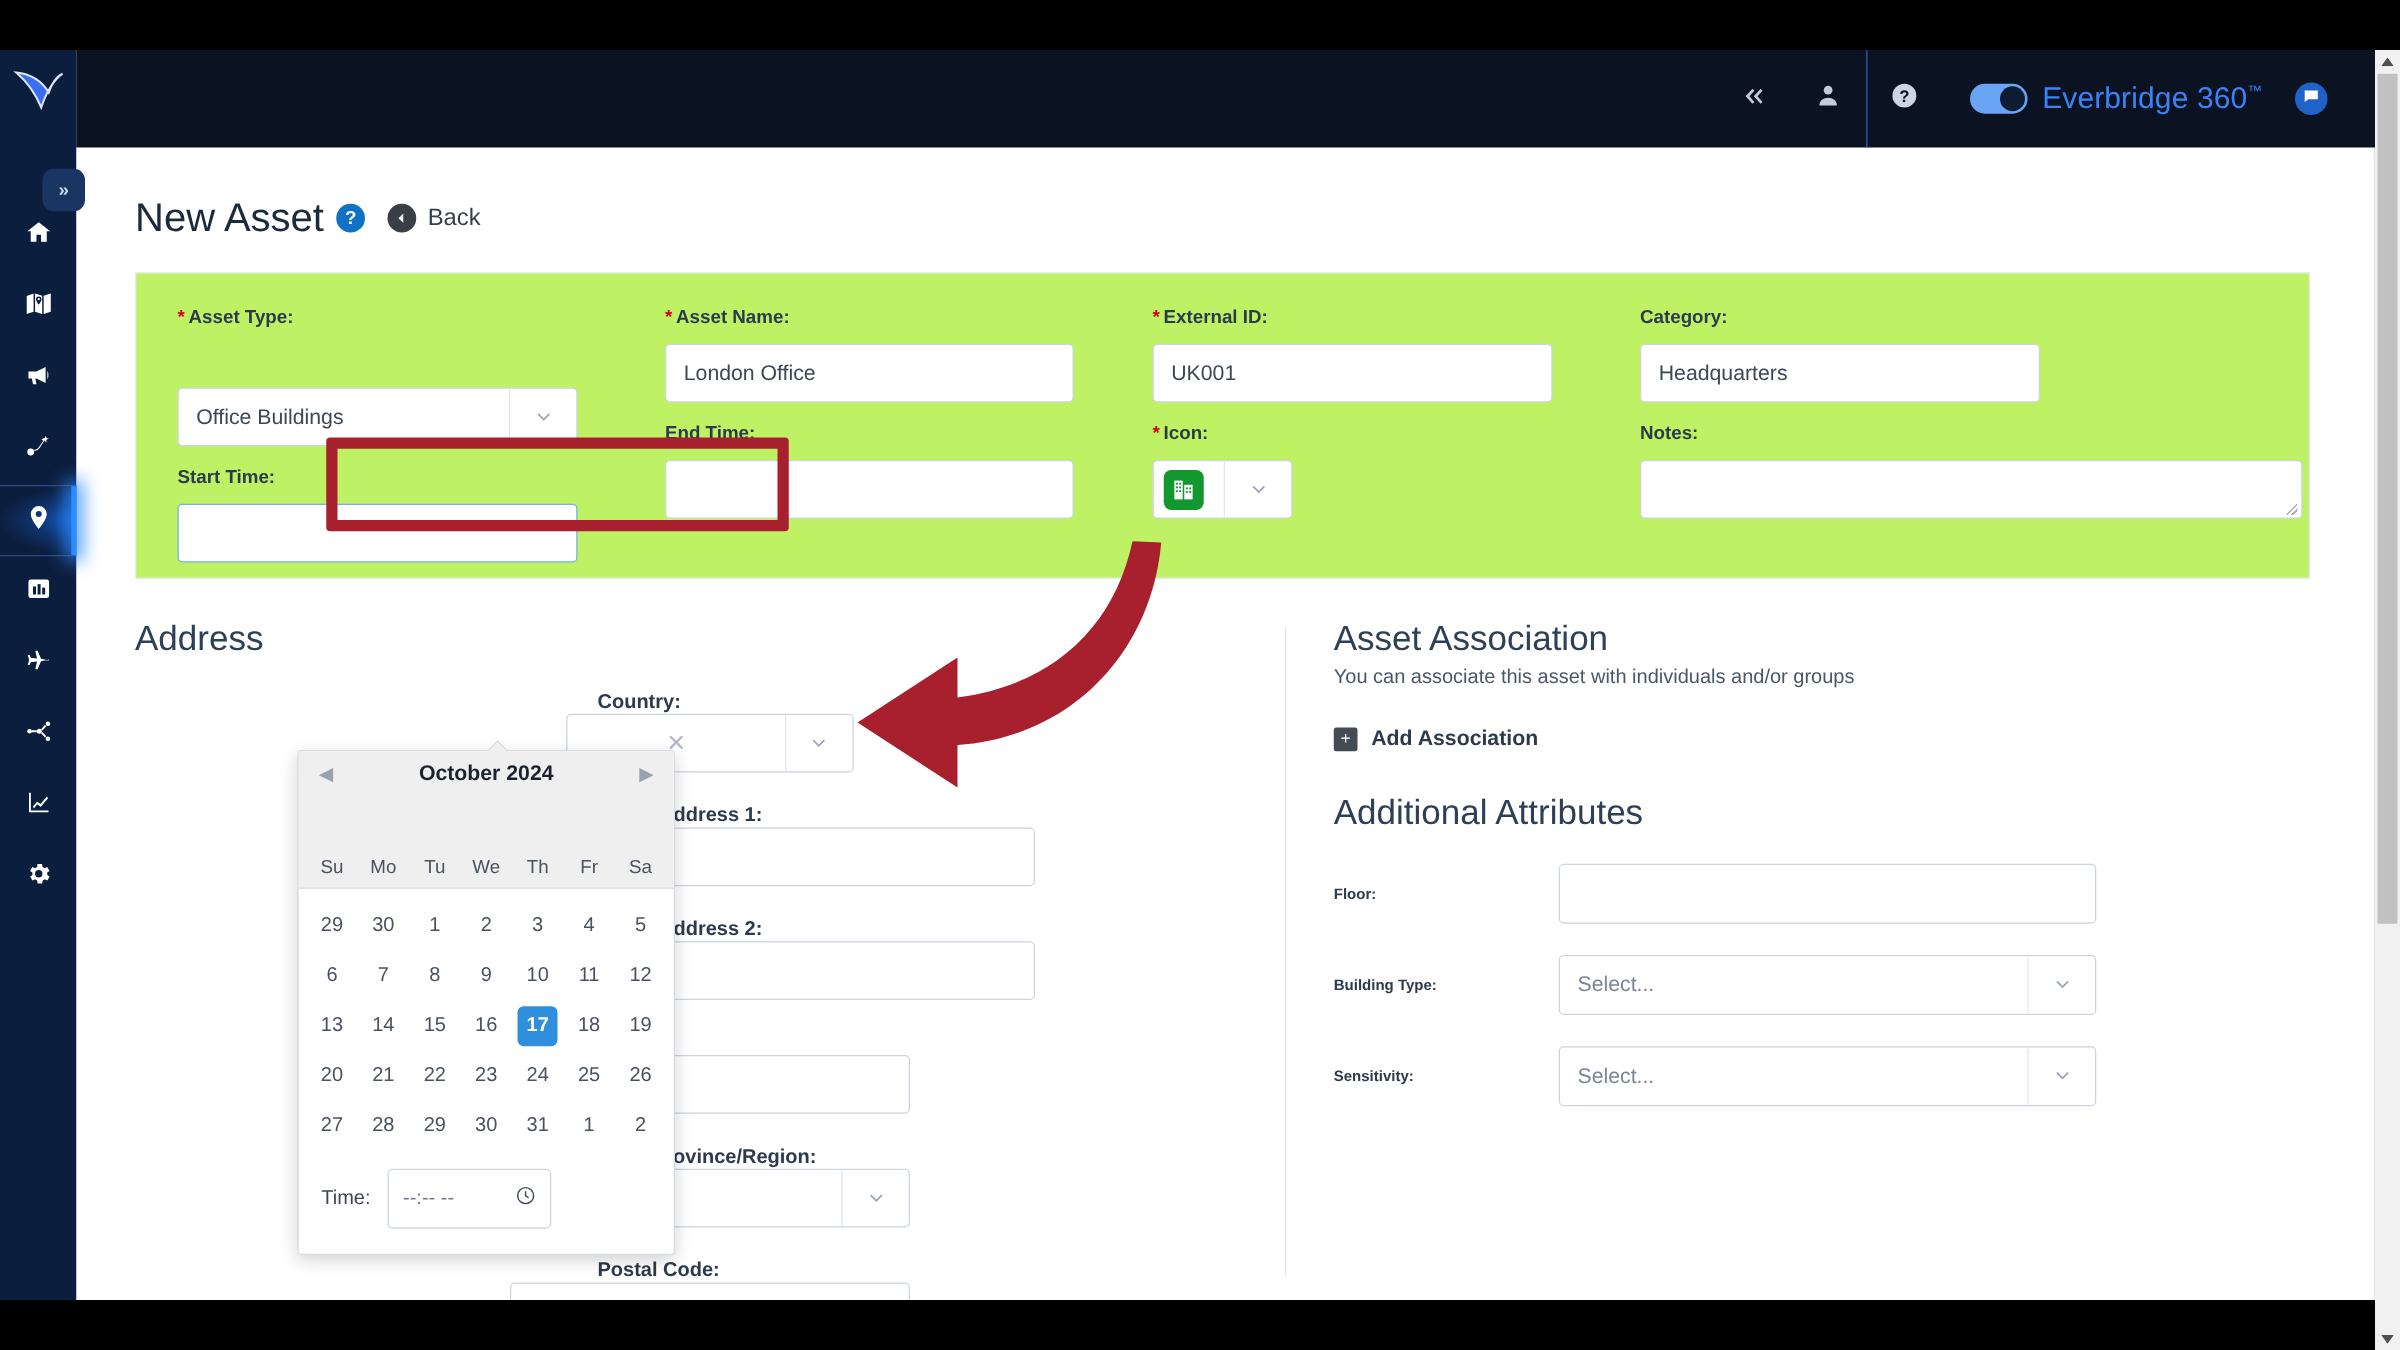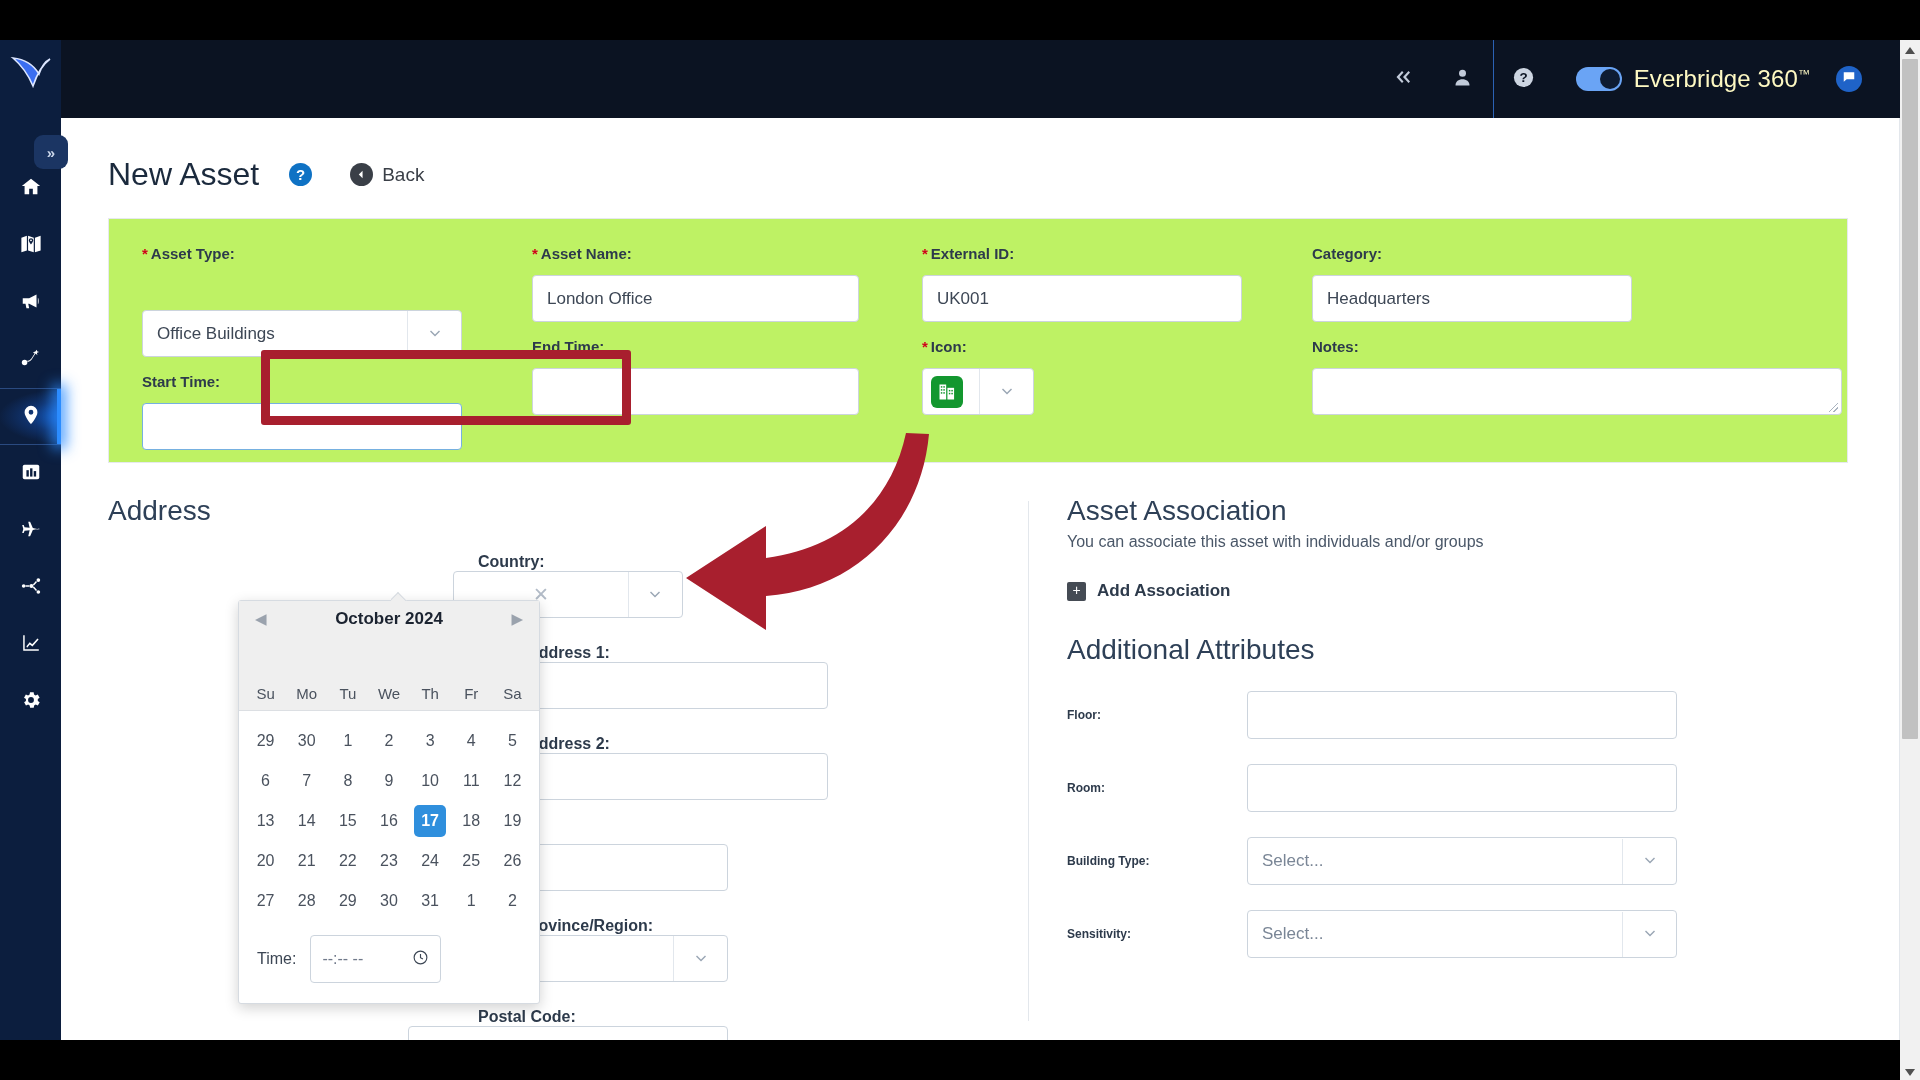--- a/index.html
+++ b/index.html
@@ -71,36 +71,36 @@
     padding: 0 16px 0 22px; height: 78px;
   }
   .toggle {
     width: 46px; height: 24px; border-radius: 12px;
     background: #6aa4f5; position: relative; cursor: pointer;
   }
   .toggle .knob {
     position: absolute; right: 2px; top: 2px;
     width: 20px; height: 20px; border-radius: 50%; background: #0e1c33;
   }
-  .brand-text { color: #fef9c3; font-size: 24px; letter-spacing: .1px; }
+  .brand-text { color: #3b82f6; font-size: 24px; letter-spacing: .1px; }
   .brand-tm { font-size: 12px; vertical-align: super; }
   .chat-icon {
     width: 26px; height: 26px; border-radius: 50%;
     background: #1f63c8; display: flex; align-items: center;
     justify-content: center; cursor: pointer; margin-left: 14px;
   }
   .chat-icon svg { fill: #fff; width: 14px; height: 14px; }
 
   
   .content {
     position: absolute; left: 61px; top: 78px; right: 20px; bottom: 0;
     background: #fff; overflow: hidden;
   }
   .page-head {
-    display: flex; align-items: center; gap: 24px;
+    display: flex; align-items: center; gap: 4px;
     padding: 38px 0 0 47px;
   }
   .page-title { font-size: 32px; color: #1b2a3d; font-weight: 400; }
   .help-badge {
     width: 23px; height: 23px; border-radius: 50%; background: #0f72c4;
     color: #fff; font-size: 15px; font-weight: bold;
     display: flex; align-items: center; justify-content: center;
     cursor: pointer; margin-left: 6px;
   }
   .back-wrap { display: flex; align-items: center; gap: 9px; margin-left: 14px; cursor: pointer; }
@@ -583,26 +583,20 @@
 
         <div class="sec-title" style="margin-top:33px">Additional Attributes</div>
 
         <div class="attr-row">
           <div class="attr-lbl">Floor:</div>
           <div class="box a-box">
             <span></span>
           </div>
         </div>
 
-        <div class="attr-row">
-          <div class="attr-lbl">Room:</div>
-          <div class="box a-box">
-            <span></span>
-          </div>
-        </div>
 
         <div class="attr-row">
           <div class="attr-lbl">Building Type:</div>
           <div class="box a-box" style="padding-right:0">
             <span>Select...</span>
             <span class="sel-caret">
                   <svg viewBox="0 0 16 16">
                     <path d="M3 5.5 8 10.5 13 5.5l-1-1-4 4-4-4z"></path>
                   </svg>
                 </span>

